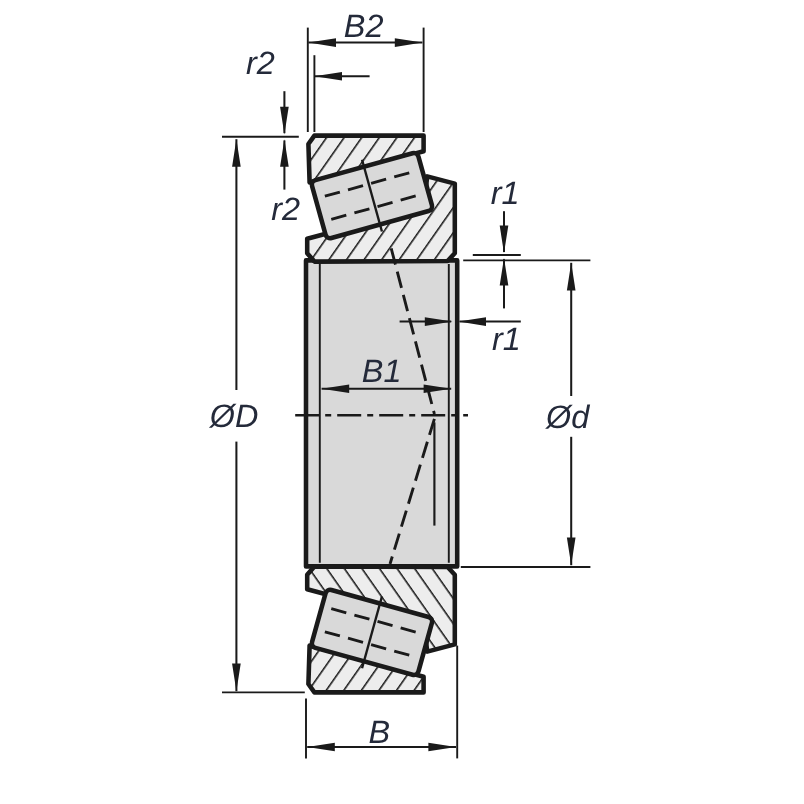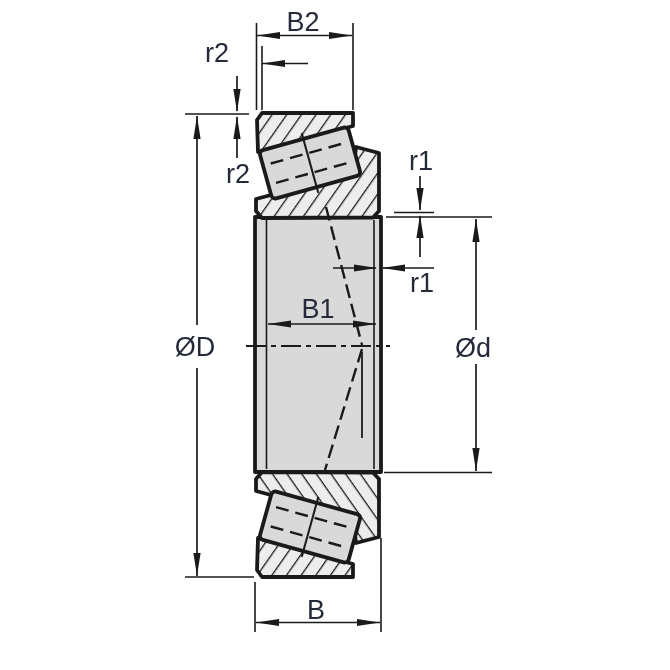--- a/index.html
+++ b/index.html
@@ -1,16 +1,16 @@
 <!DOCTYPE html>
 <html><head>
 <meta charset="utf-8">
 <style>
   html,body { margin:0; padding:0; background:#ffffff; }
-  .stage { width:670px; height:670px; position:relative; background:#ffffff; }
+  .stage { width:670px; height:670px; position:relative; background:#ffffff;font-style:italic; }
   svg { display:block; }
   .part   { stroke:#1a1a1a; stroke-width:3.8; stroke-linejoin:round; }
   .thin   { stroke:#1a1a1a; stroke-width:1.6; fill:none; }
   .dim    { stroke:#1a1a1a; stroke-width:1.7; fill:none; }
   .cl     { stroke:#1a1a1a; stroke-width:2; fill:none; }
   .diag   { stroke:#1a1a1a; stroke-width:2.4; fill:none; stroke-dasharray:14 6; }
   .rdash  { stroke:#1a1a1a; stroke-width:2.4; fill:none; stroke-dasharray:13 7; }
   .arr    { fill:#1a1a1a; stroke:none; }
   .lbl    { font-family:"Liberation Sans","DejaVu Sans",sans-serif; font-size:27px; fill:#242a3a; }
 </style>

